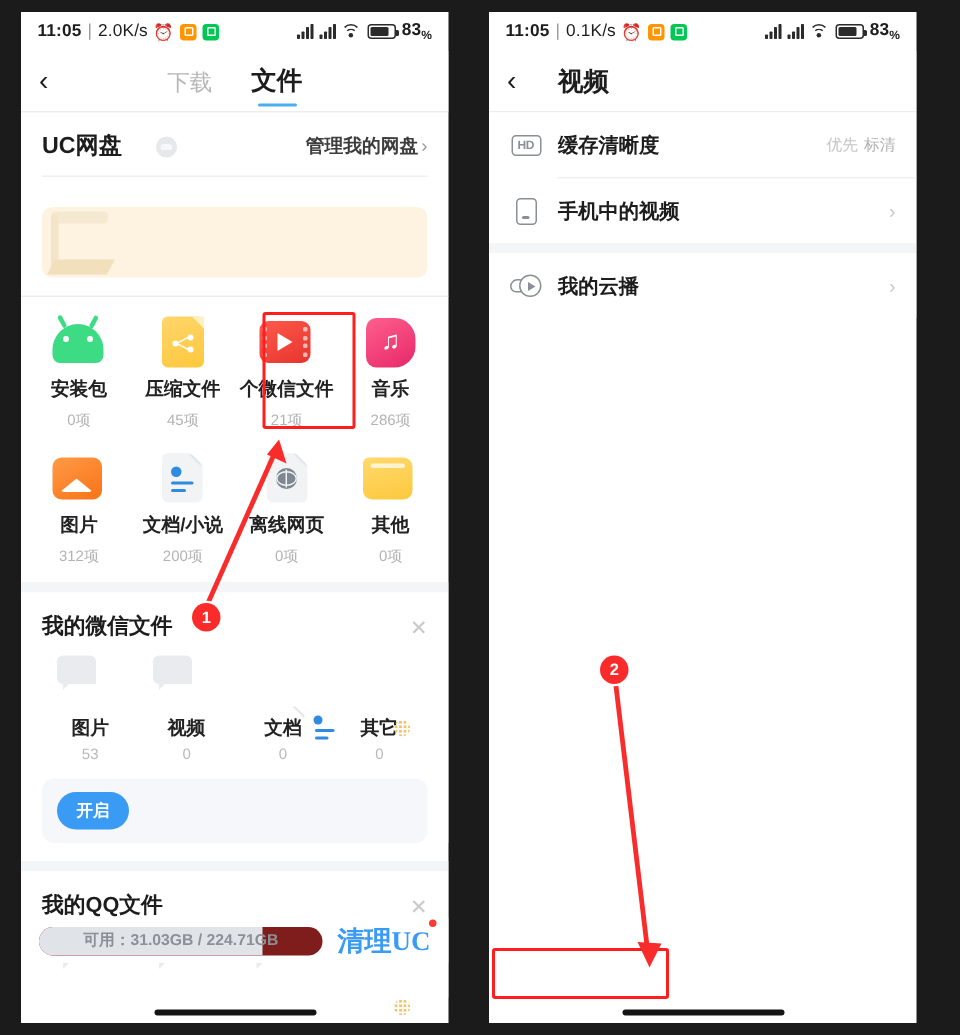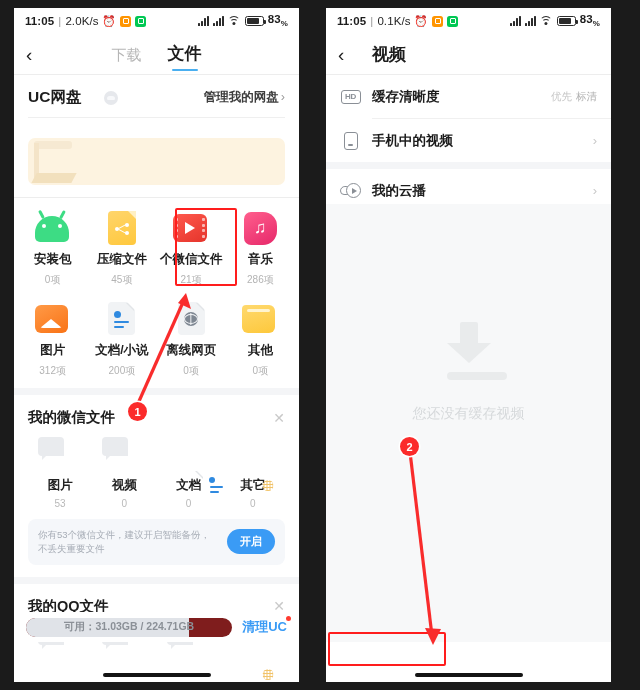--- a/index.html
+++ b/index.html
@@ -170,21 +170,21 @@
 
   .tip { margin: 4px 0 12px; background:#f5f7fa; border-radius:8px; padding: 9px 10px; display:flex; align-items:center; gap:8px; }
   .tip-txt { font-size: 9.5px; color:#a7adb6; line-height:1.45; flex:1; }
   .tip-btn { background:#3a9bf5; color:#fff; font-size:11px; font-weight:600; border-radius:13px; padding: 5px 13px; cursor:pointer; }
 
   
   .storebar { position:absolute; left:0; right:0; bottom:40px; height:30px; display:flex; align-items:center; padding:0 12px; background:#fff; }
   .store-track { flex:1; height:19px; border-radius:10px; background:#7f1d1d; position:relative; overflow:hidden; display:flex; align-items:center; justify-content:center; }
   .store-fill { position:absolute; left:0; top:0; bottom:0; width:79%; background:#e0e3e8; }
   .store-txt { position:relative; font-size:10.5px; color:#8b9097; font-weight:600; }
-  .clean { margin-left:10px; font-size:13px; color:#3a9bf5; font-weight:600; position:relative; cursor:pointer; }
+  .clean { margin-left:10px; font-size:18px; color:#3a9bf5; font-weight:600; position:relative; cursor:pointer;font-family:Liberation Serif, serif; }
   .clean .dot { position:absolute; right:-4px; top:-2px; width:5px;height:5px;border-radius:50%;background:#ff3b30; }
 
   .tabbar { position:absolute; left:0; right:0; bottom:0; height:40px; background:#fff; border-top:1px solid #f0f0f0; display:flex; align-items:center; }
   .tabbar-item { font-size:13.5px; color:#2b2b2b; font-weight:600; cursor:pointer; }
   .left .tabbar { justify-content:center; }
   .right .tabbar { justify-content:space-between; padding: 0 16px; }
   .m3u8 { display:flex; align-items:center; gap:6px; font-size:13.5px; color:#1d1d1d; font-weight:500; }
   .m3u8-ico { width:15px;height:13px;position:relative; }
   .m3u8-ico b { position:absolute; border:1.3px solid #333; border-radius:2.5px; display:block; }
   .m3u8-ico b:nth-child(1){ left:0; top:0; width:9px; height:7px; }
@@ -419,21 +419,20 @@
         </div>
         <div class="sec-cell">
           <div class="ovl">
               <span class="fg" style="right:3px;bottom:4px"><span class="ic-folder-sm"></span></span>
             </div>
           <div class="nm">其它</div>
           <div class="ct">0</div>
         </div>
       </div>
       <div class="tip">
-        <div class="tip-txt">你有53个微信文件，建议开启智能备份，不丢失重要文件</div>
         <div class="tip-btn">开启</div>
       </div>
     </div>
 
     <div class="gap"></div>
 
     <div class="sec">
       <div class="sec-head">
         <span class="sec-title">我的QQ文件</span>
         <span class="sec-close">✕</span>
@@ -544,28 +543,20 @@
             <div class="cloudplay">
               <span class="cl"></span>
               <span class="ci"></span>
             </div>
           </div>
         <div class="rlabel">我的云播</div>
         <div class="rchev">›</div>
       </div>
     </div>
 
-    <div class="empty">
-      <div class="dl-arrow">
-        <div class="stem"></div>
-        <div class="head"></div>
-        <div class="base"></div>
-      </div>
-      <div class="empty-txt">您还没有缓存视频</div>
-    </div>
 
     <div class="homebar"></div>
   </div>
 
   <div class="annot hl-box" style="left:175px; top:208px; width:62px; height:78px;"></div>
 
   <div class="annot hl-box" style="left:328px; top:632px; width:118px; height:34px;"></div>
 
   <svg class="annot" style="left:0; top:0; width:640px; height:690px;" viewBox="0 0 640 690">
     <line x1="136" y1="408" x2="184" y2="300" stroke="#f92c2c" stroke-width="3.2"></line>

